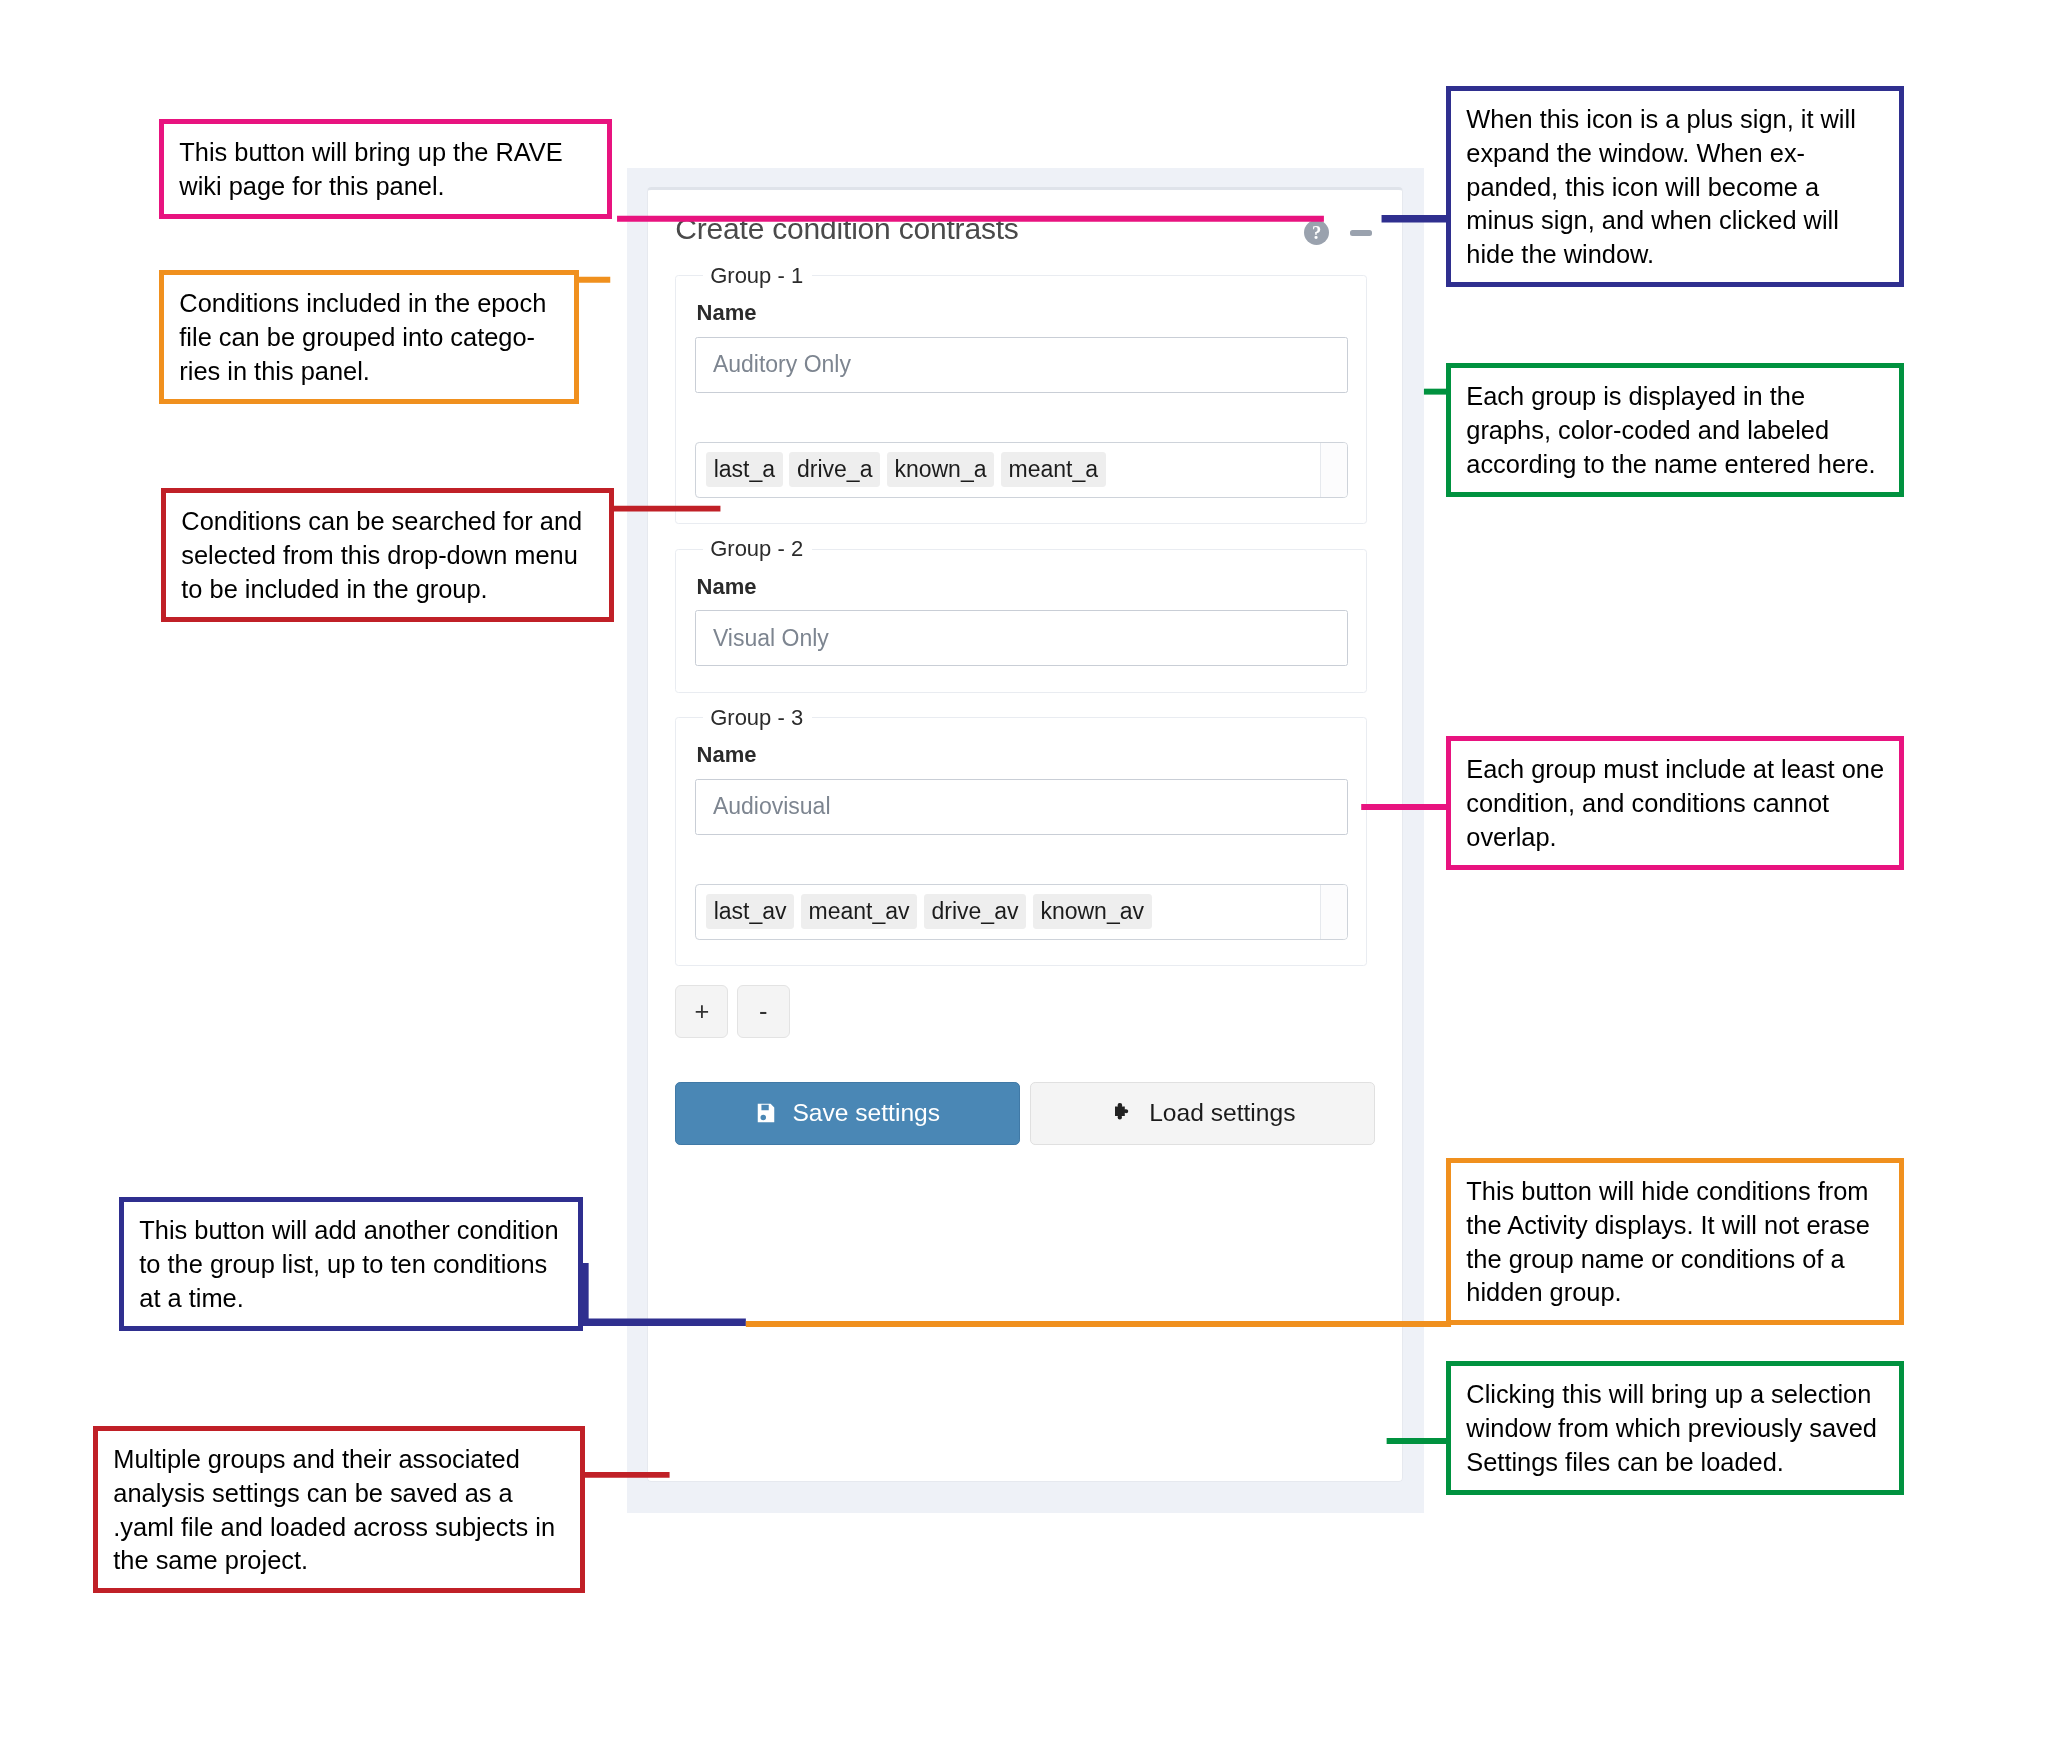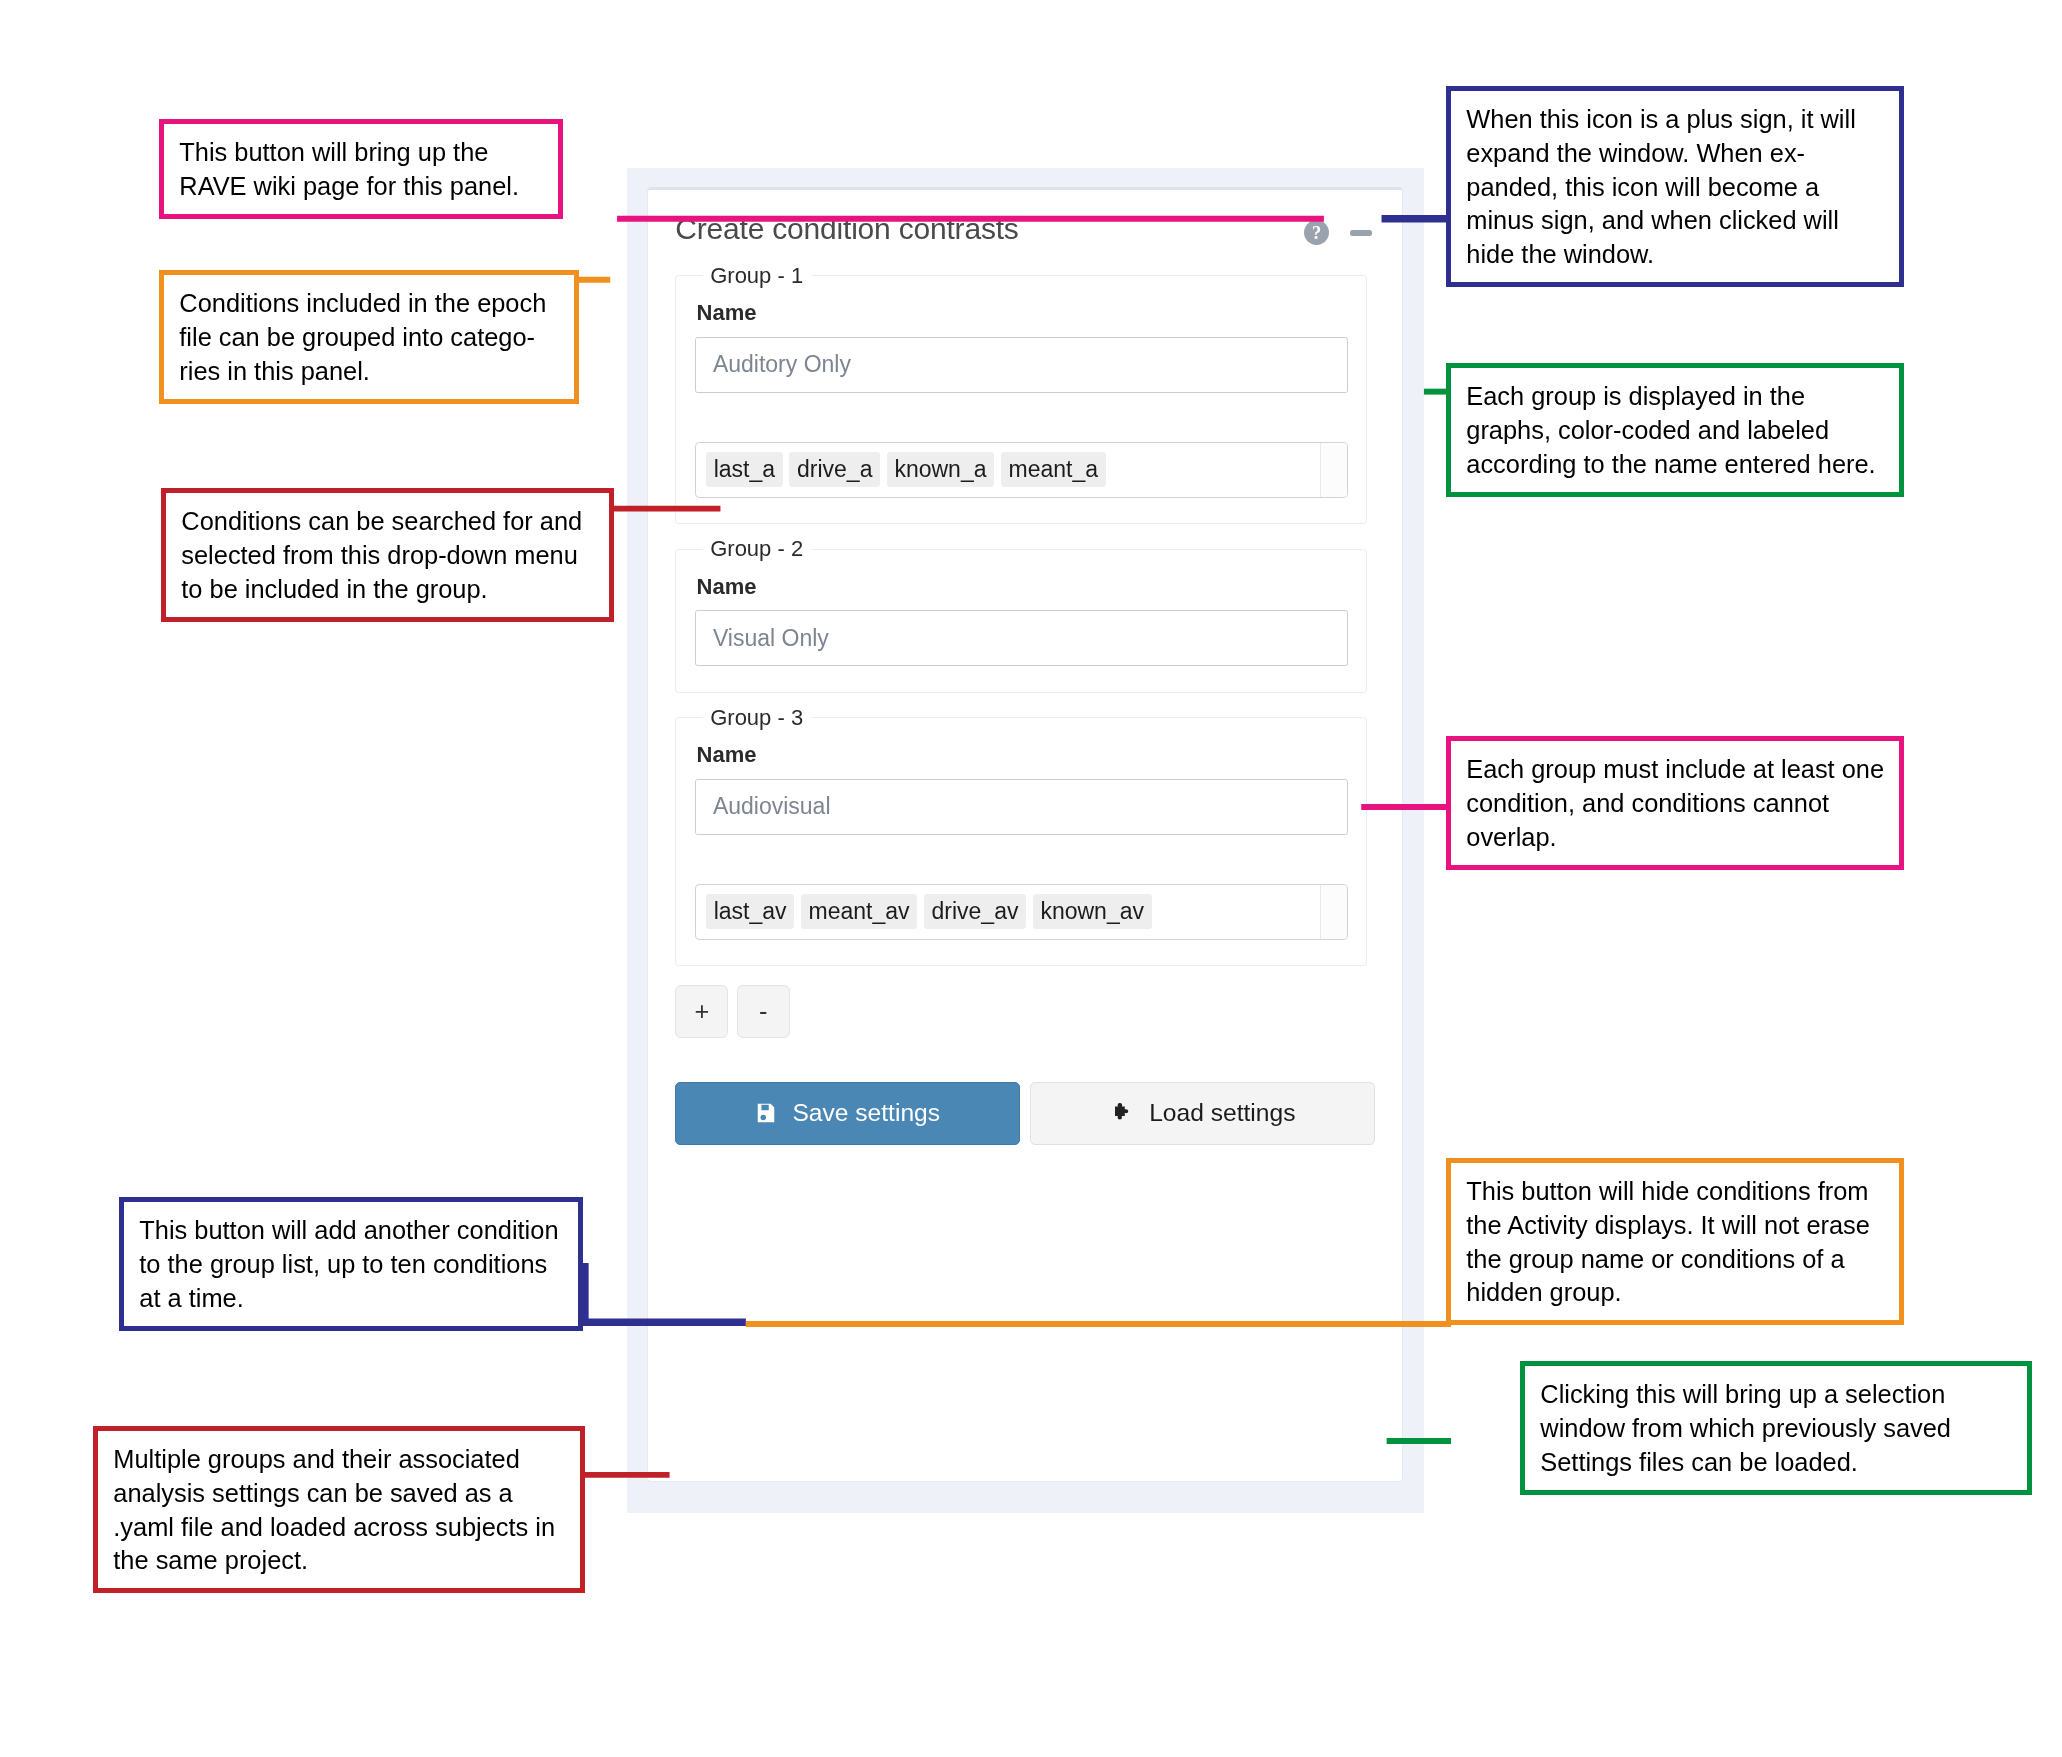--- a/index.html
+++ b/index.html
@@ -294,21 +294,21 @@
               </svg>
           </span>
           <span>Load settings</span>
         </div>
       </div>
 
     </div>
   </div>
 </div>
 
-<div class="callout" style="left:159px; top:119px; width:404px; border:5.1px solid #e8137f;">
+<div class="callout" style="left:159px; top:119px; width:453px; border:5.1px solid #e8137f;">
   <span>This button will bring up the RAVE wiki page for this panel.</span>
 </div>
 
 <div class="callout" style="left:159px; top:270px; width:420px; border:5.1px solid #f0901e;">
   <span>Conditions included in the epoch file can be grouped into catego­ries in this panel.</span>
 </div>
 
 <div class="callout" style="left:161px; top:488px; width:453px; border:5.1px solid #c02027;">
   <span>Conditions can be searched for and selected from this drop-down menu to be included in the group.</span>
 </div>
@@ -330,16 +330,16 @@
 </div>
 
 <div class="callout" style="left:1446px; top:736px; width:458px; border:5.1px solid #e8137f;">
   <span>Each group must include at least one condition, and conditions cannot overlap.</span>
 </div>
 
 <div class="callout" style="left:1446px; top:1158px; width:458px; border:5.1px solid #f0901e;">
   <span>This button will hide conditions from the Activity displays. It will not erase the group name or con­ditions of a hidden group.</span>
 </div>
 
-<div class="callout" style="left:1520px; top:1361px; width:512px; border:5.1px solid #00923f;">
+<div class="callout" style="left:1446px; top:1361px; width:458px; border:5.1px solid #00923f;">
   <span>Clicking this will bring up a selec­tion window from which previ­ously saved Settings files can be loaded.</span>
 </div>
 
 
 </body></html>

